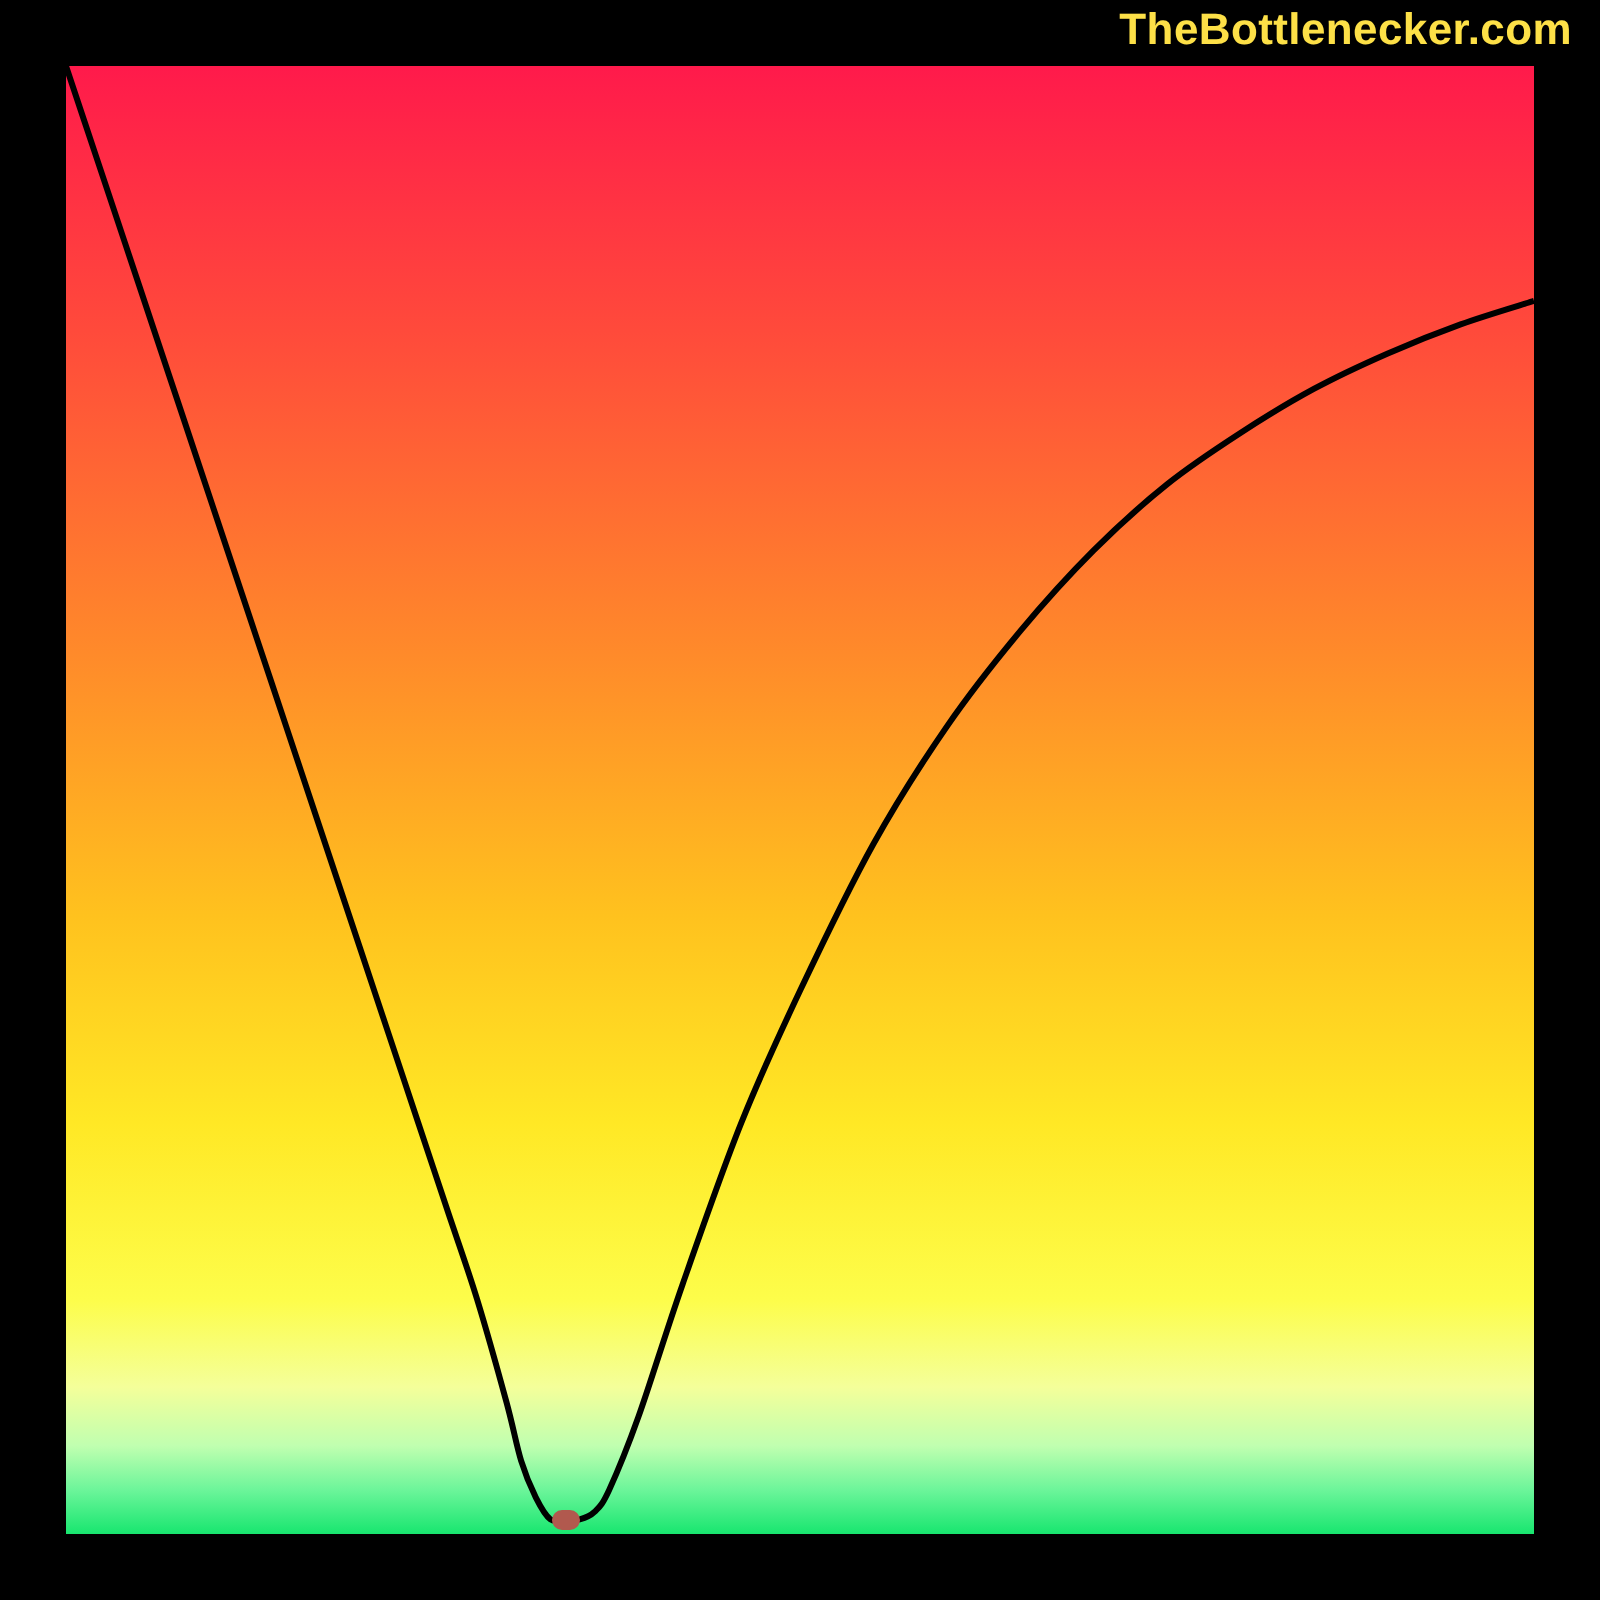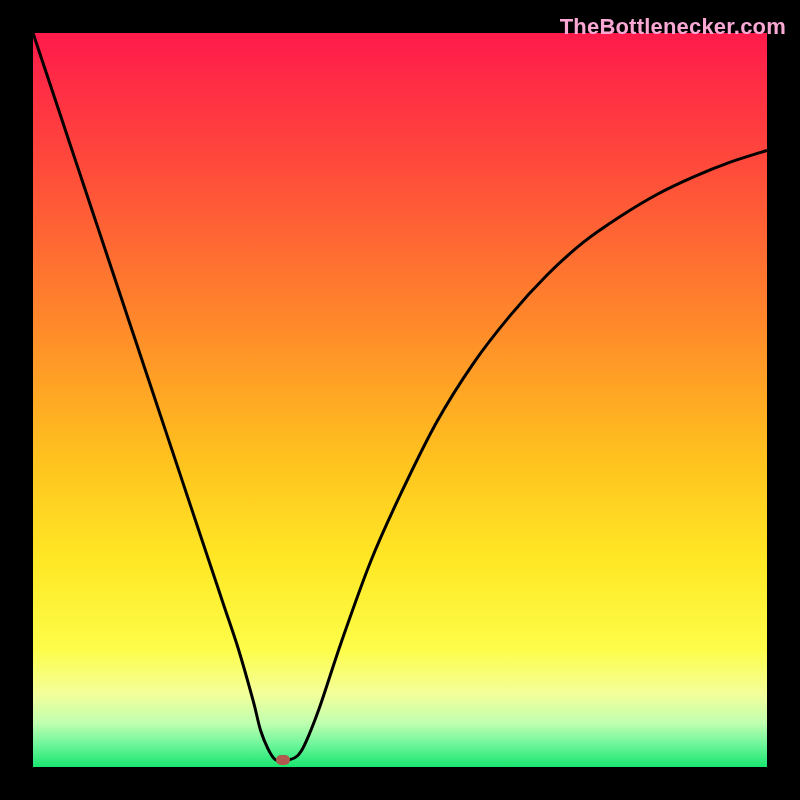--- a/index.html
+++ b/index.html
@@ -29,23 +29,23 @@
   }
   .gradient {
     position: absolute;
     left: 0;
     top: 0;
     width: 100%;
     height: 100%;
   }
   .watermark {
     position: absolute;
-    top: 14px;
+    top: 2px;
     right: 14px;
-    color: #f9a8d4;
+    color: #fde047;
     font-size: 22px;
     font-weight: 600;
     letter-spacing: 0.2px;
     z-index: 20;
     user-select: none;
   }
   svg.curve {
     position: absolute;
     left: 0;
     top: 0;

